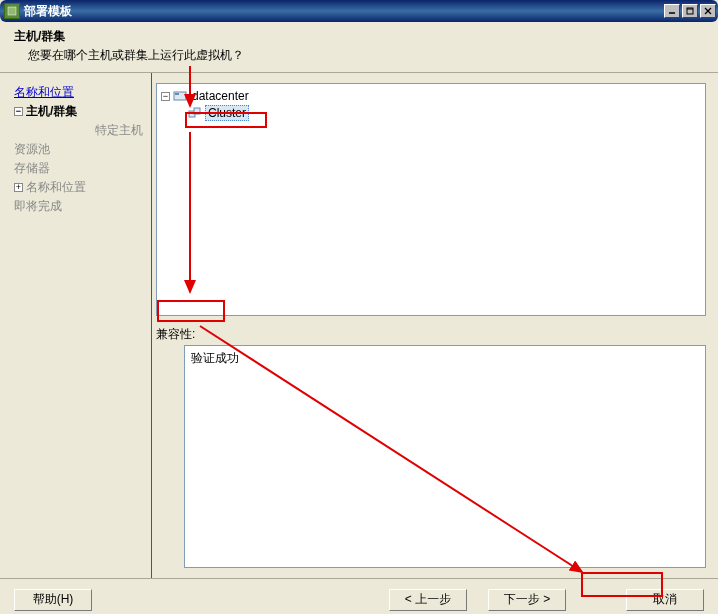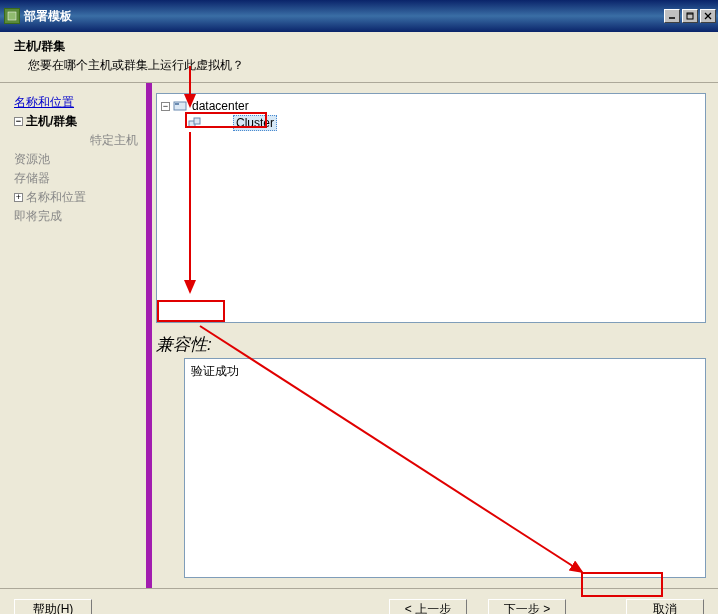--- a/index.html
+++ b/index.html
@@ -1,52 +1,52 @@
 <!DOCTYPE html>
 <html><head>
   <meta charset="utf-8">
   <style>
     * { box-sizing: border-box; margin: 0; padding: 0; }
     body { font-family: "Microsoft YaHei", "SimSun", Tahoma, sans-serif; font-size: 12px; background: #ece9d8; width: 718px; height: 614px; overflow: hidden; position: relative; }
     
-    .titlebar { background: linear-gradient(to bottom, #0a246a 0%, #3a6ea5 50%, #0a246a 100%); height: 32px; display: flex; align-items: center; padding: 0 2px 0 4px; color: #fff; }
+    .titlebar { background: linear-gradient(to bottom, #0a246a 0%, #3a6ea5 50%, #0a246a 100%); height: 22px; display: flex; align-items: center; padding: 0 2px 0 4px; color: #fff; border-radius: 6px; }
     .titlebar-icon { width: 16px; height: 16px; background: #5a8a3a; border: 1px solid #3a6a1a; margin-right: 4px; display: inline-flex; align-items: center; justify-content: center; }
     .titlebar-icon svg { width: 10px; height: 10px; }
     .titlebar-text { flex: 1; font-weight: bold; font-size: 12px; }
     .titlebar-buttons { display: flex; gap: 2px; }
     .titlebar-btn { width: 16px; height: 14px; background: #c0c0c0; border: 1px solid #fff; border-right-color: #404040; border-bottom-color: #404040; font-size: 10px; line-height: 12px; text-align: center; color: #000; cursor: pointer; display: flex; align-items: center; justify-content: center; }
     .titlebar-btn svg { width: 8px; height: 8px; }
     
     .header-section { background: #ece9d8; padding: 6px 14px 8px 14px; border-bottom: 1px solid #aca899; }
     .header-title { font-weight: bold; font-size: 12px; color: #000; }
     .header-subtitle { font-size: 12px; color: #000; padding-left: 14px; margin-top: 2px; }
     
     .main-area { display: flex; height: 505px; background: #ece9d8; }
     
-    .sidebar { width: 152px; padding: 10px 8px 10px 14px; border-right: 6px solid #a21caf; background: #ece9d8; }
+    .sidebar { width: 152px; padding: 10px 8px 10px 14px; border-right: 1px solid #a21caf; background: #ece9d8; }
     .sidebar-item { padding: 1px 0; font-size: 12px; cursor: pointer; }
     .sidebar-item.link { color: #0000cc; text-decoration: underline; }
     .sidebar-item.active { font-weight: bold; color: #000; }
     .sidebar-item.sub { padding-left: 14px; color: #888; text-align: right; }
     .sidebar-item.inactive { color: #888; }
     .tree-toggle { display: inline-block; width: 9px; height: 9px; border: 1px solid #888; font-size: 9px; line-height: 7px; text-align: center; margin-right: 3px; background: #fff; color: #000; vertical-align: middle; }
     
     .content { flex: 1; display: flex; flex-direction: column; padding: 10px 12px 10px 4px; }
     
     .tree-panel { flex: 1.05; background: #fff; border: 1px solid #7f9db9; padding: 4px; overflow: auto; }
     .tree-row { display: flex; align-items: center; padding: 1px 0; font-size: 12px; cursor: pointer; }
     .tree-row .tree-toggle { margin-right: 2px; }
     .tree-icon { width: 16px; height: 14px; margin-right: 2px; display: inline-flex; align-items: center; justify-content: center; }
     .tree-icon.datacenter svg { width: 14px; height: 12px; }
     .tree-icon.cluster svg { width: 14px; height: 12px; }
     .tree-label { padding: 0 2px; text-align: center; }
     .tree-label.selected { background: #d6e8f6; border: 1px dotted #4a8ad0; }
-    .tree-child { padding-left: 26px; gap: 28px; }
+    .tree-child { padding-left: 26px; }
     
-    .compat-label { font-size: 17px; color: #000; margin-top: 10px; margin-bottom: 2px; font-style: italic; }
+    .compat-label { font-size: 12px; color: #000; margin-top: 10px; margin-bottom: 2px; }
     .compat-panel { flex: 1; background: #fff; border: 1px solid #7f9db9; padding: 4px 6px; overflow: auto; margin-left: 28px; }
     .compat-text { font-size: 12px; color: #000; }
     
     .footer { height: 42px; background: #ece9d8; border-top: 1px solid #aca899; display: flex; align-items: center; padding: 0 14px; }
     .footer-left { flex: 1; }
     .btn { min-width: 78px; height: 22px; background: #ece9d8; border: 1px solid #aca899; border-top-color: #fff; border-left-color: #fff; border-right-color: #7a7a7a; border-bottom-color: #7a7a7a; font-size: 12px; padding: 0 10px; cursor: pointer; font-family: inherit; }
     .footer-right { display: flex; gap: 21px; }
     .footer-right .gap { width: 18px; }
     
     

